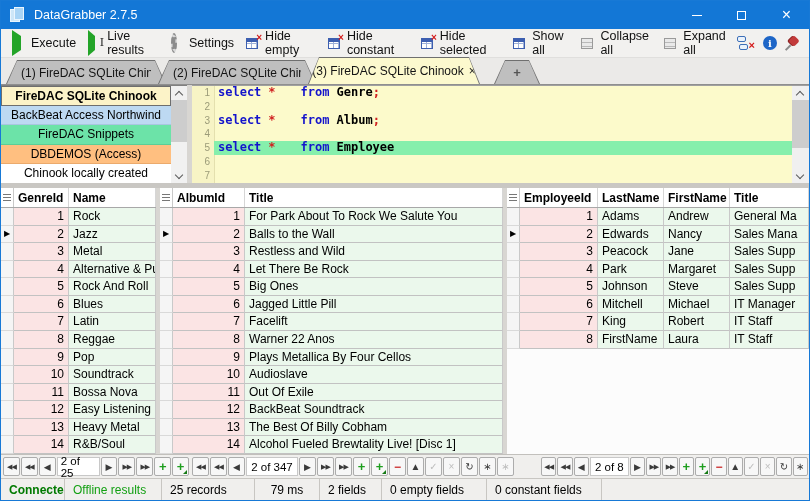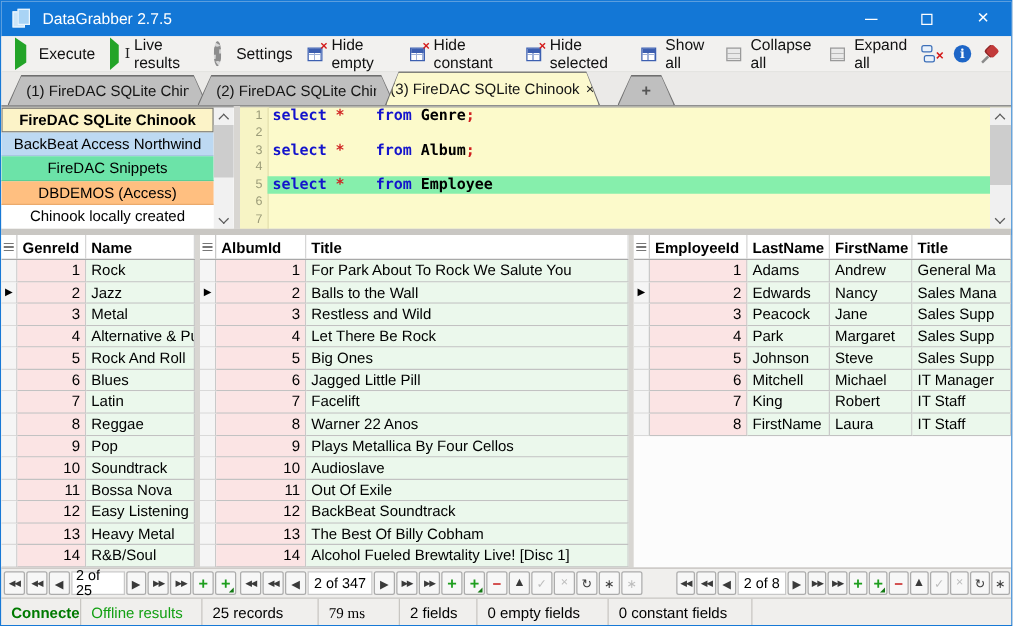--- a/index.html
+++ b/index.html
@@ -118,21 +118,21 @@
   .nb.dis { color:#BDBDBD; }
   .nb.sym { font-size:10px; letter-spacing:0; }
   .nb .corner { position:absolute; right:1px; bottom:1px; width:0; height:0; border-left:4px solid transparent; border-bottom:4px solid #157A15; }
   .navlabel { height:19px; margin-right:1px; background:#FFFFFF; border:1px solid #C8C8C8; display:flex; align-items:center; justify-content:center; font-size:11.5px; padding:0 3px; }
 
   
   .statusbar { position:absolute; left:0; top:477px; width:808px; height:23px; background:#F0EFED; border-top:1px solid #C8C6C2; display:flex; }
   .spanel { border-right:1px solid #C8C6C2; padding:4px 8px 0 8px; font-size:12px; white-space:nowrap; overflow:hidden; flex:0 0 auto; }
   .spanel.bgreen { color:#007A00; font-weight:bold; }
   .spanel.green { color:#13A013; }
-  .spanel.ralign { text-align:left;font-family:Liberation Serif, serif; }
+  .spanel.ralign { text-align:center; }
 </style>
 </head>
 <body>
 
 <div id="win">
 
   <div class="titlebar">
     <span class="appicon">
         <span class="pg b"></span>
         <span class="pg f"></span>

